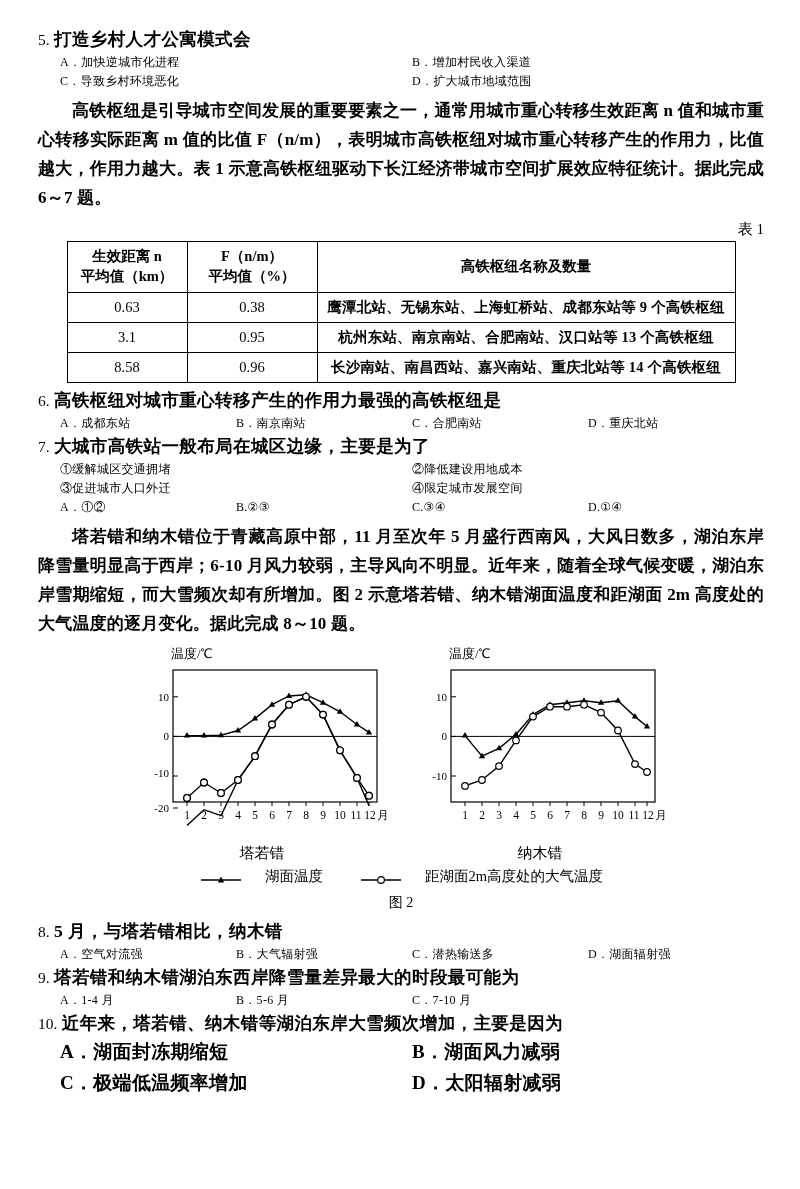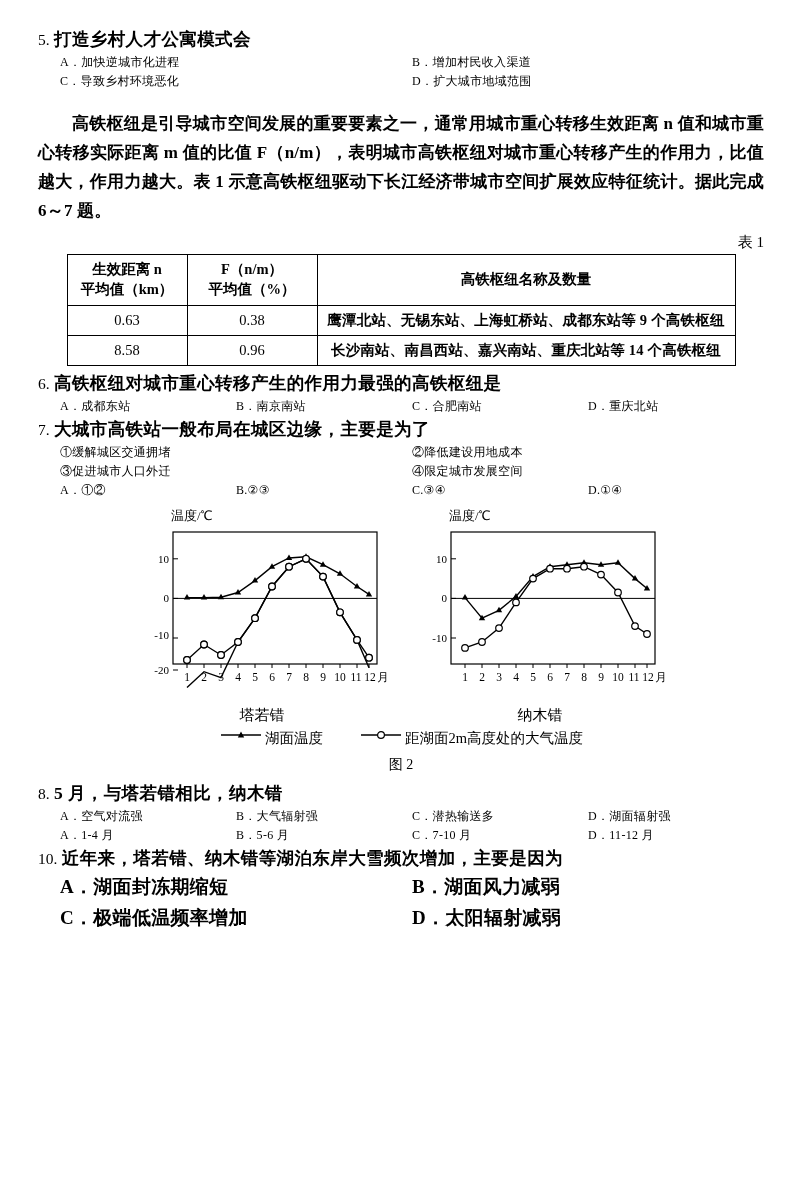--- a/index.html
+++ b/index.html
@@ -53,21 +53,21 @@
   }
   .opt-2 > div { width: 50%; }
   .opt-4 > div { width: 25%; }
 
   .para {
     font-size: 17px;
     line-height: 1.72;
     text-align: justify;
     text-indent: 2em;
     letter-spacing: 0.2px;
-    margin-top: 17px;
+    margin-top: 4px;
   }
   .tbl-caption {
     text-align: right;
     font-size: 15px;
     margin-top: 8px;
     margin-bottom: 2px;
   }
   table.data {
     border-collapse: collapse;
     width: 668px;
@@ -119,22 +119,22 @@
   .legend {
     display: flex;
     justify-content: center;
     gap: 36px;
     margin-top: 4px;
     font-size: 14.5px;
     align-items: center;
   }
   .legend-item {
     display: flex;
-    align-items: flex-start;
-    gap: 2px;
+    align-items: flex-end;
+    gap: 22px;
   }
   .fig-caption {
     text-align: center;
     font-size: 14px;
     margin-top: 8px;
   }
   .big-opt {
     font-size: 19px;
     font-weight: 600;
   }
@@ -183,20 +183,25 @@
         <th>高铁枢纽名称及数量</th>
       </tr>
     </thead>
     <tbody>
       <tr>
         <td class="num">0.63</td>
         <td class="num">0.38</td>
         <td class="names">鹰潭北站、无锡东站、上海虹桥站、成都东站等 9 个高铁枢纽</td>
       </tr>
       <tr>
+        <td class="num">3.1</td>
+        <td class="num">0.95</td>
+        <td class="names">杭州东站、南京南站、合肥南站、汉口站等 13 个高铁枢纽</td>
+      </tr>
+      <tr>
         <td class="num">8.58</td>
         <td class="num">0.96</td>
         <td class="names">长沙南站、南昌西站、嘉兴南站、重庆北站等 14 个高铁枢纽</td>
       </tr>
     </tbody>
   </table>
 
   <div class="q-line" style="margin-top:4px;">
     <span class="q-num">6.</span>
     <span class="q-stem">高铁枢纽对城市重心转移产生的作用力最强的高铁枢纽是</span>
@@ -220,20 +225,21 @@
     <div>③促进城市人口外迁</div>
     <div>④限定城市发展空间</div>
   </div>
   <div class="opt-row opt-4">
     <div>A．①②</div>
     <div>B.②③</div>
     <div>C.③④</div>
     <div>D.①④</div>
   </div>
 
+  <div class="para bold-line">塔若错和纳木错位于青藏高原中部，11 月至次年 5 月盛行西南风，大风日数多，湖泊东岸降雪量明显高于西岸；6-10 月风力较弱，主导风向不明显。近年来，随着全球气候变暖，湖泊东岸雪期缩短，而大雪频次却有所增加。图 2 示意塔若错、纳木错湖面温度和距湖面 2m 高度处的大气温度的逐月变化。据此完成 8～10 题。</div>
 
   <div class="charts">
 
     <div class="chart-box">
       <div class="chart-title">温度/℃</div>
       <svg width="250" height="175">
 
         <rect x="36" y="6" width="204" height="132" fill="none" stroke="#000" stroke-width="1.2"></rect>
 
         <line x1="36" y1="72.4" x2="240" y2="72.4" stroke="#000" stroke-width="1"></line>
@@ -440,25 +446,28 @@
     <span class="q-num">8.</span>
     <span class="q-stem">5 月，与塔若错相比，纳木错</span>
   </div>
   <div class="opt-row opt-4">
     <div>A．空气对流强</div>
     <div>B．大气辐射强</div>
     <div>C．潜热输送多</div>
     <div>D．湖面辐射强</div>
   </div>
 
+  <div class="q-line">
+    <span class="q-num">9.</span>
+    <span class="q-stem">塔若错和纳木错湖泊东西岸降雪量差异最大的时段最可能为</span>
+  </div>
   <div class="opt-row opt-4">
     <div>A．1-4 月</div>
     <div>B．5-6 月</div>
     <div>C．7-10 月</div>
-    <div>D．11-12 月</div>
   </div>
 
   <div class="q-line">
     <span class="q-num">10.</span>
     <span class="q-stem">近年来，塔若错、纳木错等湖泊东岸大雪频次增加，主要是因为</span>
   </div>
   <div class="opt-row opt-2 big-opt">
     <div>A．湖面封冻期缩短</div>
     <div>B．湖面风力减弱</div>
   </div>

